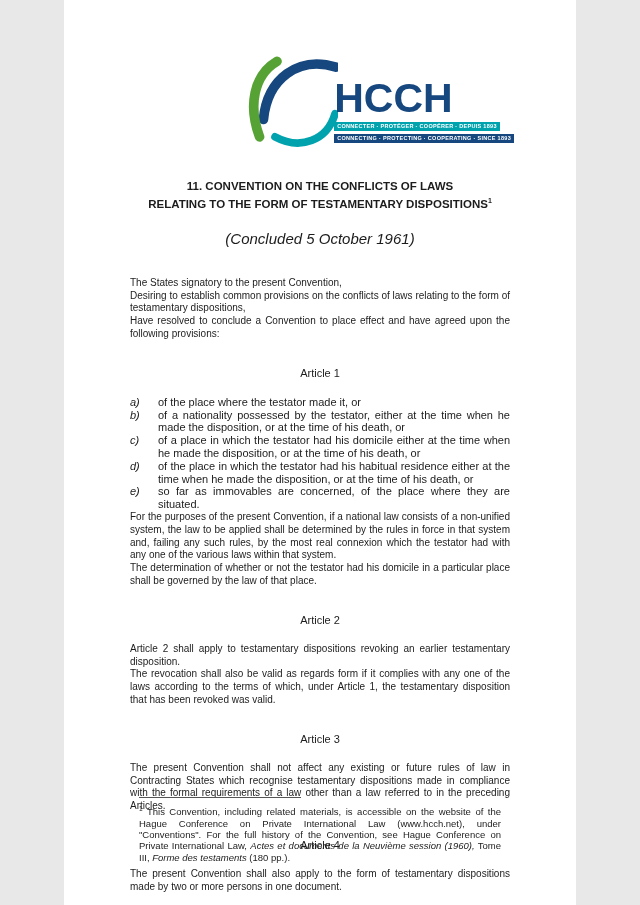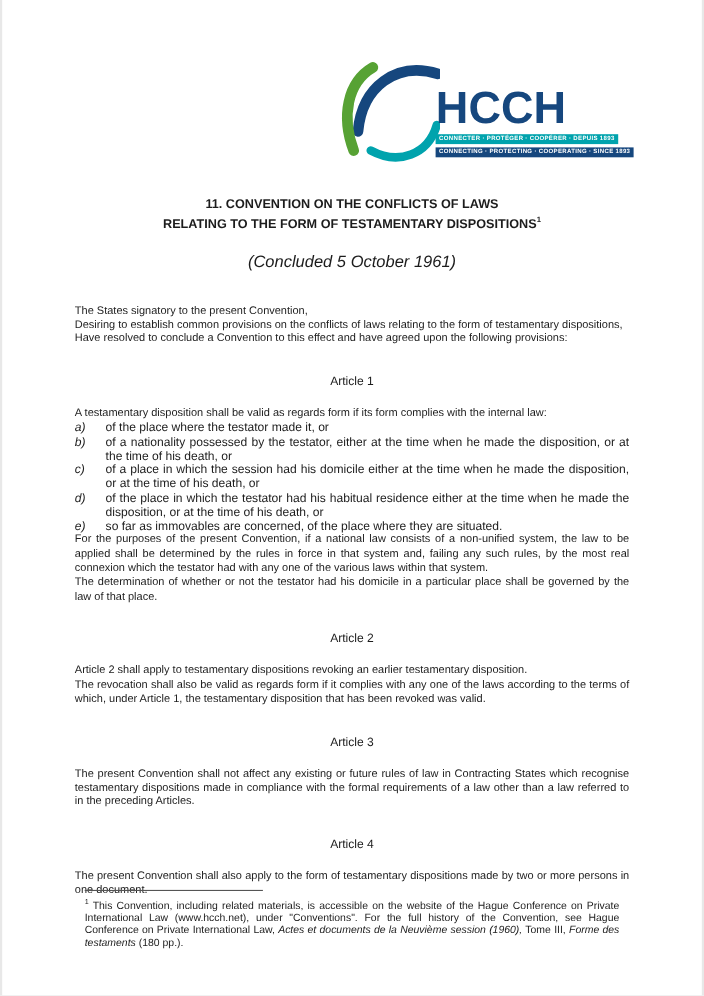--- a/index.html
+++ b/index.html
@@ -1,18 +1,18 @@
 <!DOCTYPE html>
 <html><head>
 <meta charset="utf-8">
 <style>
   html,body { margin:0; padding:0; background:#e8e8e8; }
   .page {
     position:relative;
-    width:636px; height:905px;
+    width:512px; height:905px;
     margin:0 auto;
     background:#ffffff;
     font-family:"Liberation Sans", sans-serif;
     color:#1c1c1c;
     overflow:hidden;
     box-sizing:border-box;
   }
   
   .logo { position:absolute; top:50px; right:62px; display:flex; align-items:flex-start; }
   .logo-swoosh { width:92px; height:104px; margin-right:-4px; flex-shrink:0; }
@@ -65,37 +65,36 @@
 
     <div class="title-block">
       <div>11. CONVENTION ON THE CONFLICTS OF LAWS</div>
       <div><span>RELATING TO THE FORM OF TESTAMENTARY DISPOSITIONS</span><sup>1</sup></div>
     </div>
     <div class="concluded">(Concluded 5 October 1961)</div>
 
     <div class="body-text preamble">
       <p>The States signatory to the present Convention,</p>
       <p>Desiring to establish common provisions on the conflicts of laws relating to the form of testamentary dispositions,</p>
-      <p>Have resolved to conclude a Convention to this effect and have agreed upon the following provisions:</p>
+      <p>Have resolved to conclude a Convention to place effect and have agreed upon the following provisions:</p>
     </div>
 
     <div class="article-heading">Article 1</div>
     <div class="body-text">
-      <p>A testamentary disposition shall be valid as regards form if its form complies with the internal law:</p>
       <div class="list-item">
         <span class="letter">a)</span>
         <span class="item-text">of the place where the testator made it, or</span>
       </div>
       <div class="list-item">
         <span class="letter">b)</span>
         <span class="item-text">of a nationality possessed by the testator, either at the time when he made the disposition, or at the time of his death, or</span>
       </div>
       <div class="list-item">
         <span class="letter">c)</span>
-        <span class="item-text">of a place in which the session had his domicile either at the time when he made the disposition, or at the time of his death, or</span>
+        <span class="item-text">of a place in which the testator had his domicile either at the time when he made the disposition, or at the time of his death, or</span>
       </div>
       <div class="list-item">
         <span class="letter">d)</span>
         <span class="item-text">of the place in which the testator had his habitual residence either at the time when he made the disposition, or at the time of his death, or</span>
       </div>
       <div class="list-item">
         <span class="letter">e)</span>
         <span class="item-text">so far as immovables are concerned, of the place where they are situated.</span>
       </div>
       <p>For the purposes of the present Convention, if a national law consists of a non-unified system, the law to be applied shall be determined by the rules in force in that system and, failing any such rules, by the most real connexion which the testator had with any one of the various laws within that system.</p>

